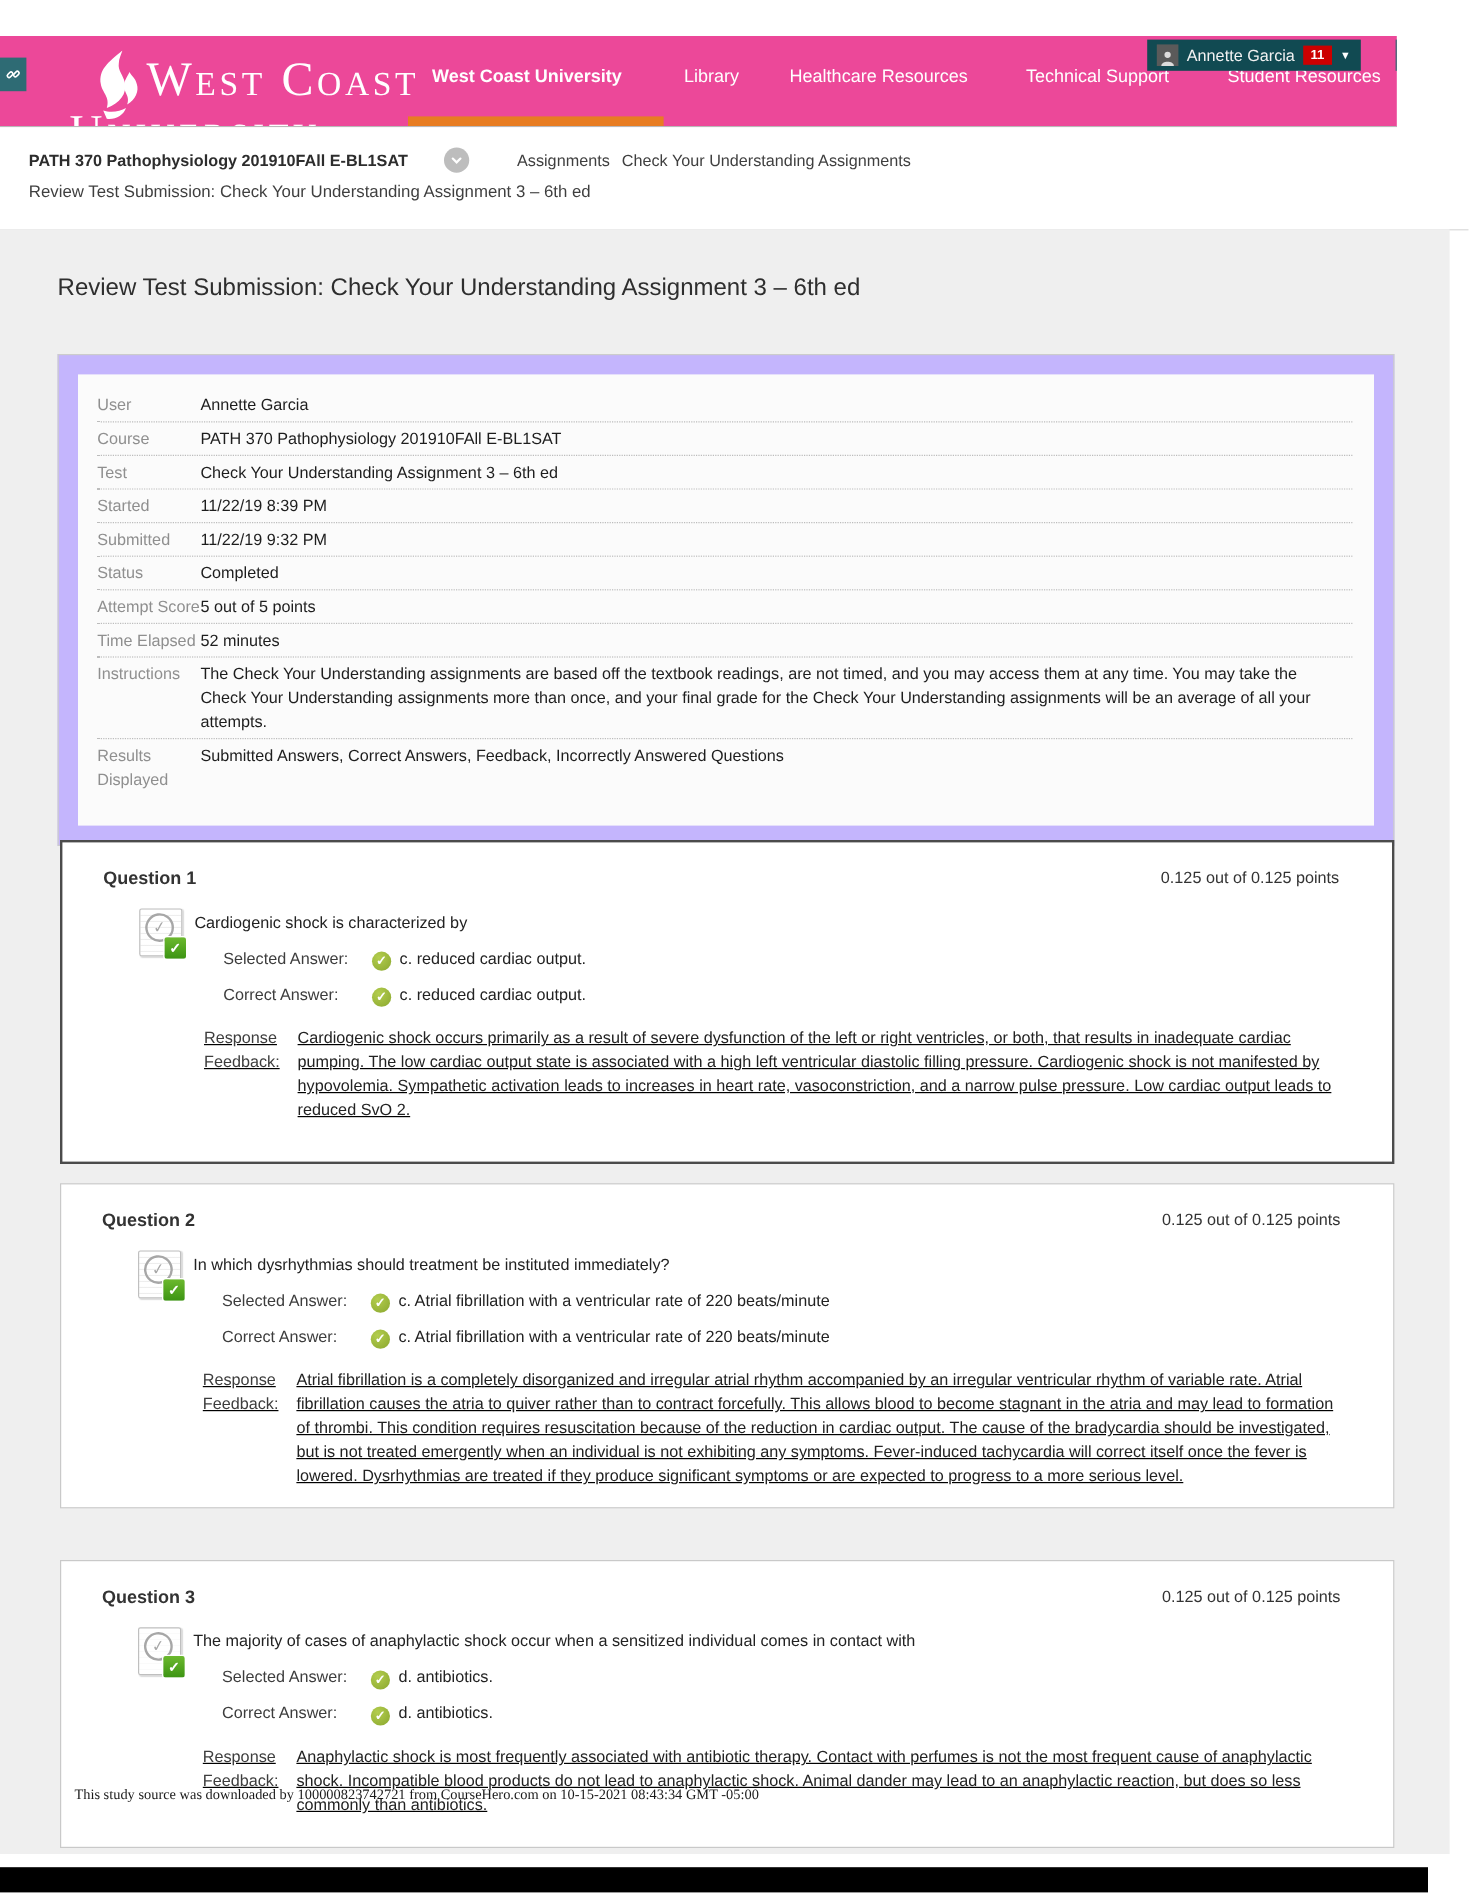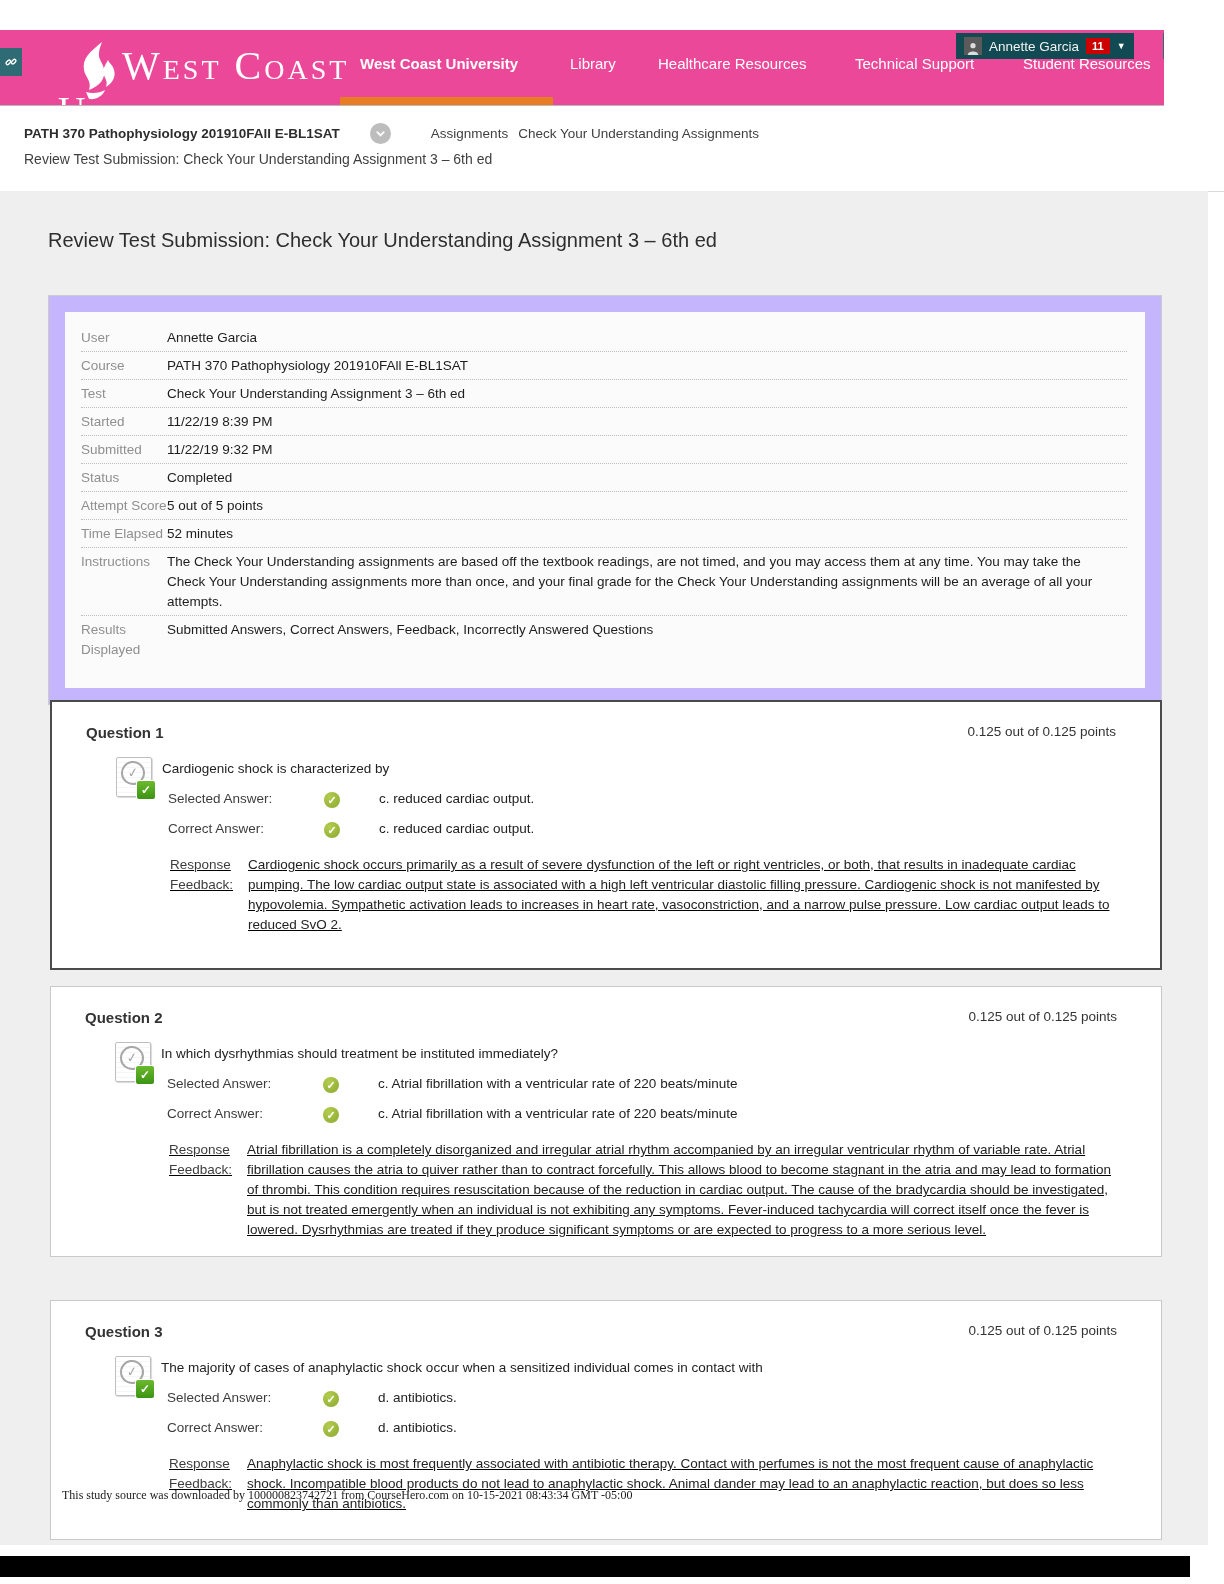--- a/index.html
+++ b/index.html
@@ -58,21 +58,21 @@
   #q1{top:509px;height:270px;border:2px solid #4b4b4b;}
   #q2{top:795px;height:271px;}
   #q3{top:1109px;height:240px;}
   .q-header{display:flex;justify-content:space-between;padding:22px 44px 0 34px;}
   .q-number{font-size:15px;font-weight:bold;color:#333;}
   .q-points{font-size:13.5px;color:#333;}
   .q-body{display:flex;padding:16px 40px 0 64px;}
   .q-icon-col{width:46px;flex:none;}
   .q-content{flex:1;}
   .q-text{font-size:13.5px;color:#222;line-height:20px;margin:2px 0 4px;}
-  .answer-row{display:flex;align-items:center;margin:10px 0 0 6px;font-size:13.5px;line-height:20px;gap:32px;}
+  .answer-row{display:flex;align-items:flex-end;margin:10px 0 0 24px;font-size:13.5px;line-height:20px;}
   .answer-label{width:124px;flex:none;color:#3d3d3d;}
   .answer-text{color:#222;}
   .check-dot{width:16px;height:16px;flex:none;border-radius:50%;margin:2px 7px 0 0;
              background:radial-gradient(circle at 35% 30%,#b3cd4e,#8aa72e);
              color:#fff;font-size:11px;font-weight:bold;line-height:16px;text-align:center;}
   .feedback-row{display:flex;margin:16px 0 0 8px;text-decoration:underline;}
   .feedback-label{width:78px;flex:none;font-size:13.5px;color:#3d3d3d;line-height:20px;}
   .feedback-text{flex:1;font-size:13.5px;color:#222;line-height:20px;}
 
   

